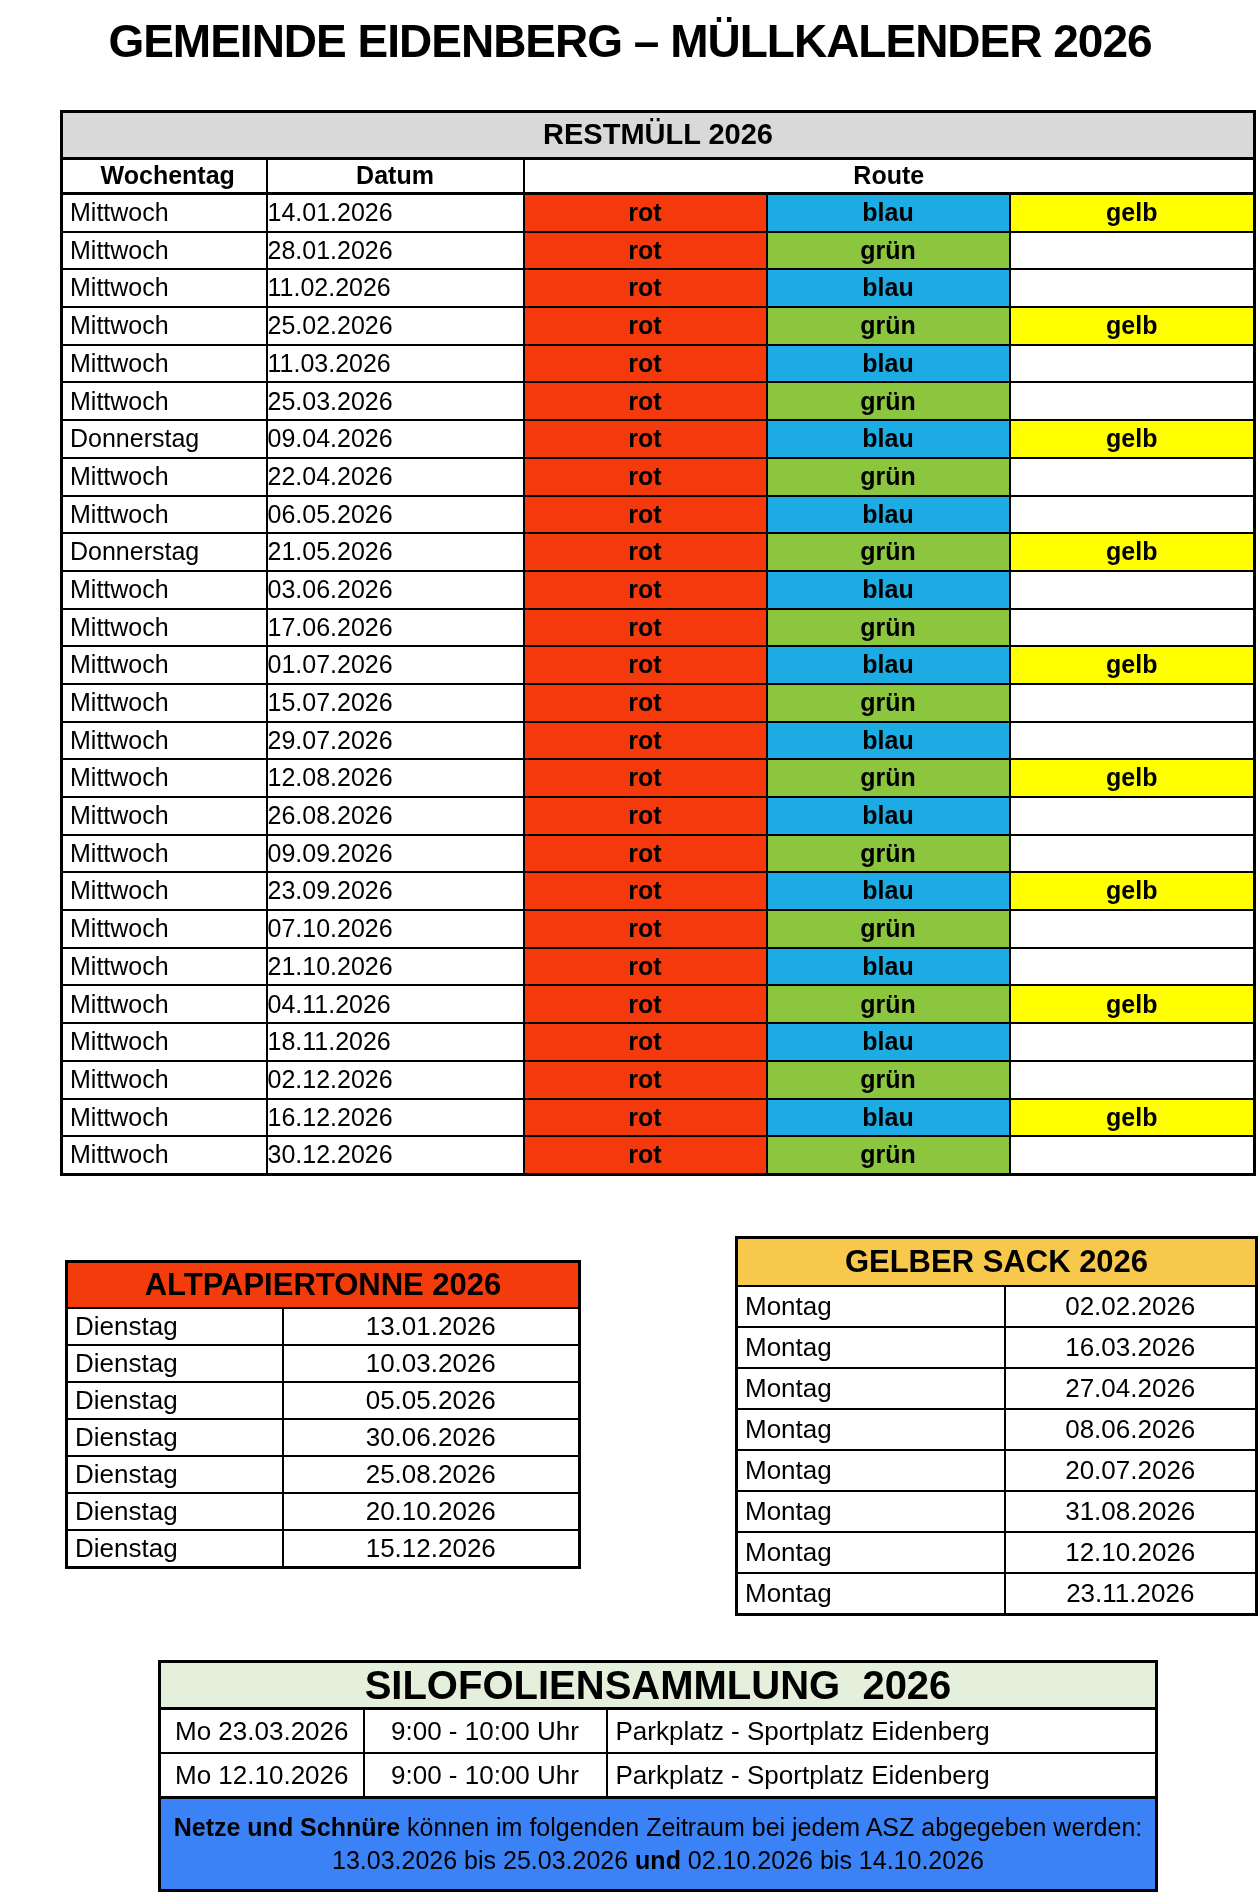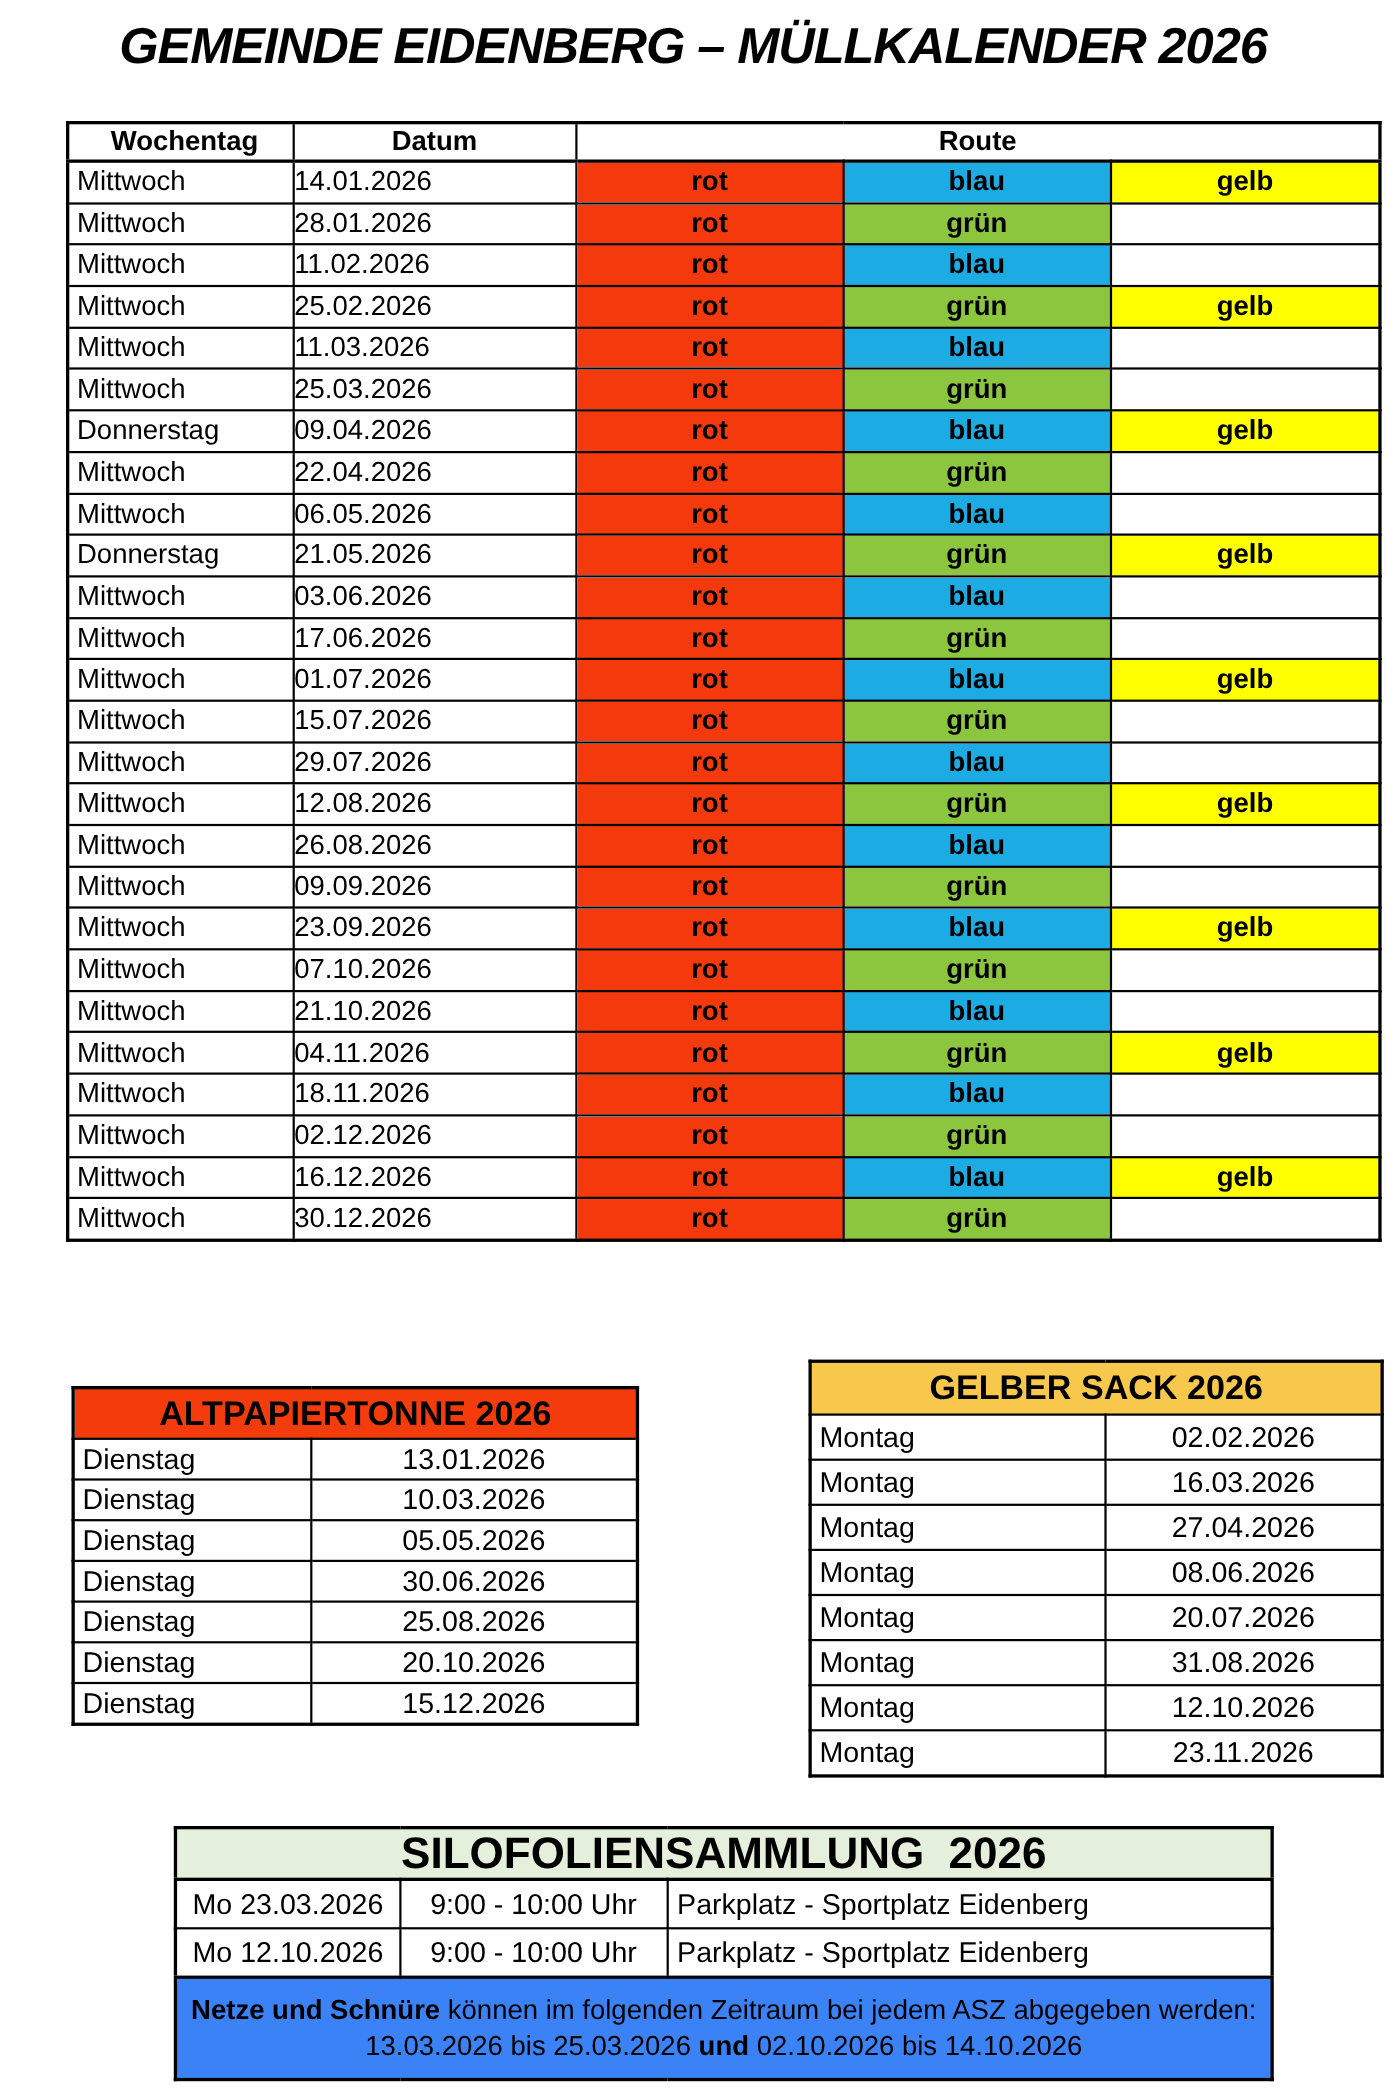--- a/index.html
+++ b/index.html
@@ -4,21 +4,20 @@
 <style>
   html,body{margin:0;padding:0;}
   body{
     width:1260px;height:1901px;background:#ffffff;position:relative;
     font-family:"Liberation Sans", sans-serif;color:#000;overflow:hidden;
   }
   h1{
     position:absolute;top:14px;left:0;width:1260px;margin:0;
     text-align:center;font-size:46px;font-weight:bold;letter-spacing:-1px;
     white-space:nowrap;
-    font-style:italic;
   }
   table{
     position:absolute;border-collapse:collapse;table-layout:fixed;
     border:3px solid #000;
   }
   th,td{
     border:2px solid #000;padding:0;overflow:hidden;white-space:nowrap;
     vertical-align:middle;line-height:1.1;
   }
   
@@ -69,20 +68,23 @@
 
 <table class="restmuell">
   <colgroup>
     <col style="width:205px">
       <col style="width:257px">
     <col style="width:243px">
       <col style="width:243px">
       <col style="width:245px">
   </colgroup>
   <thead>
+    <tr>
+      <th colspan="5" class="band" style="background: rgb(217, 217, 217);">RESTMÜLL 2026</th>
+    </tr>
     <tr class="cols-row">
       <th class="col-day">Wochentag</th>
       <th>Datum</th>
       <th colspan="3">Route</th>
     </tr>
   </thead>
   <tbody>
 
       <tr>
         <td class="day">Mittwoch</td>

